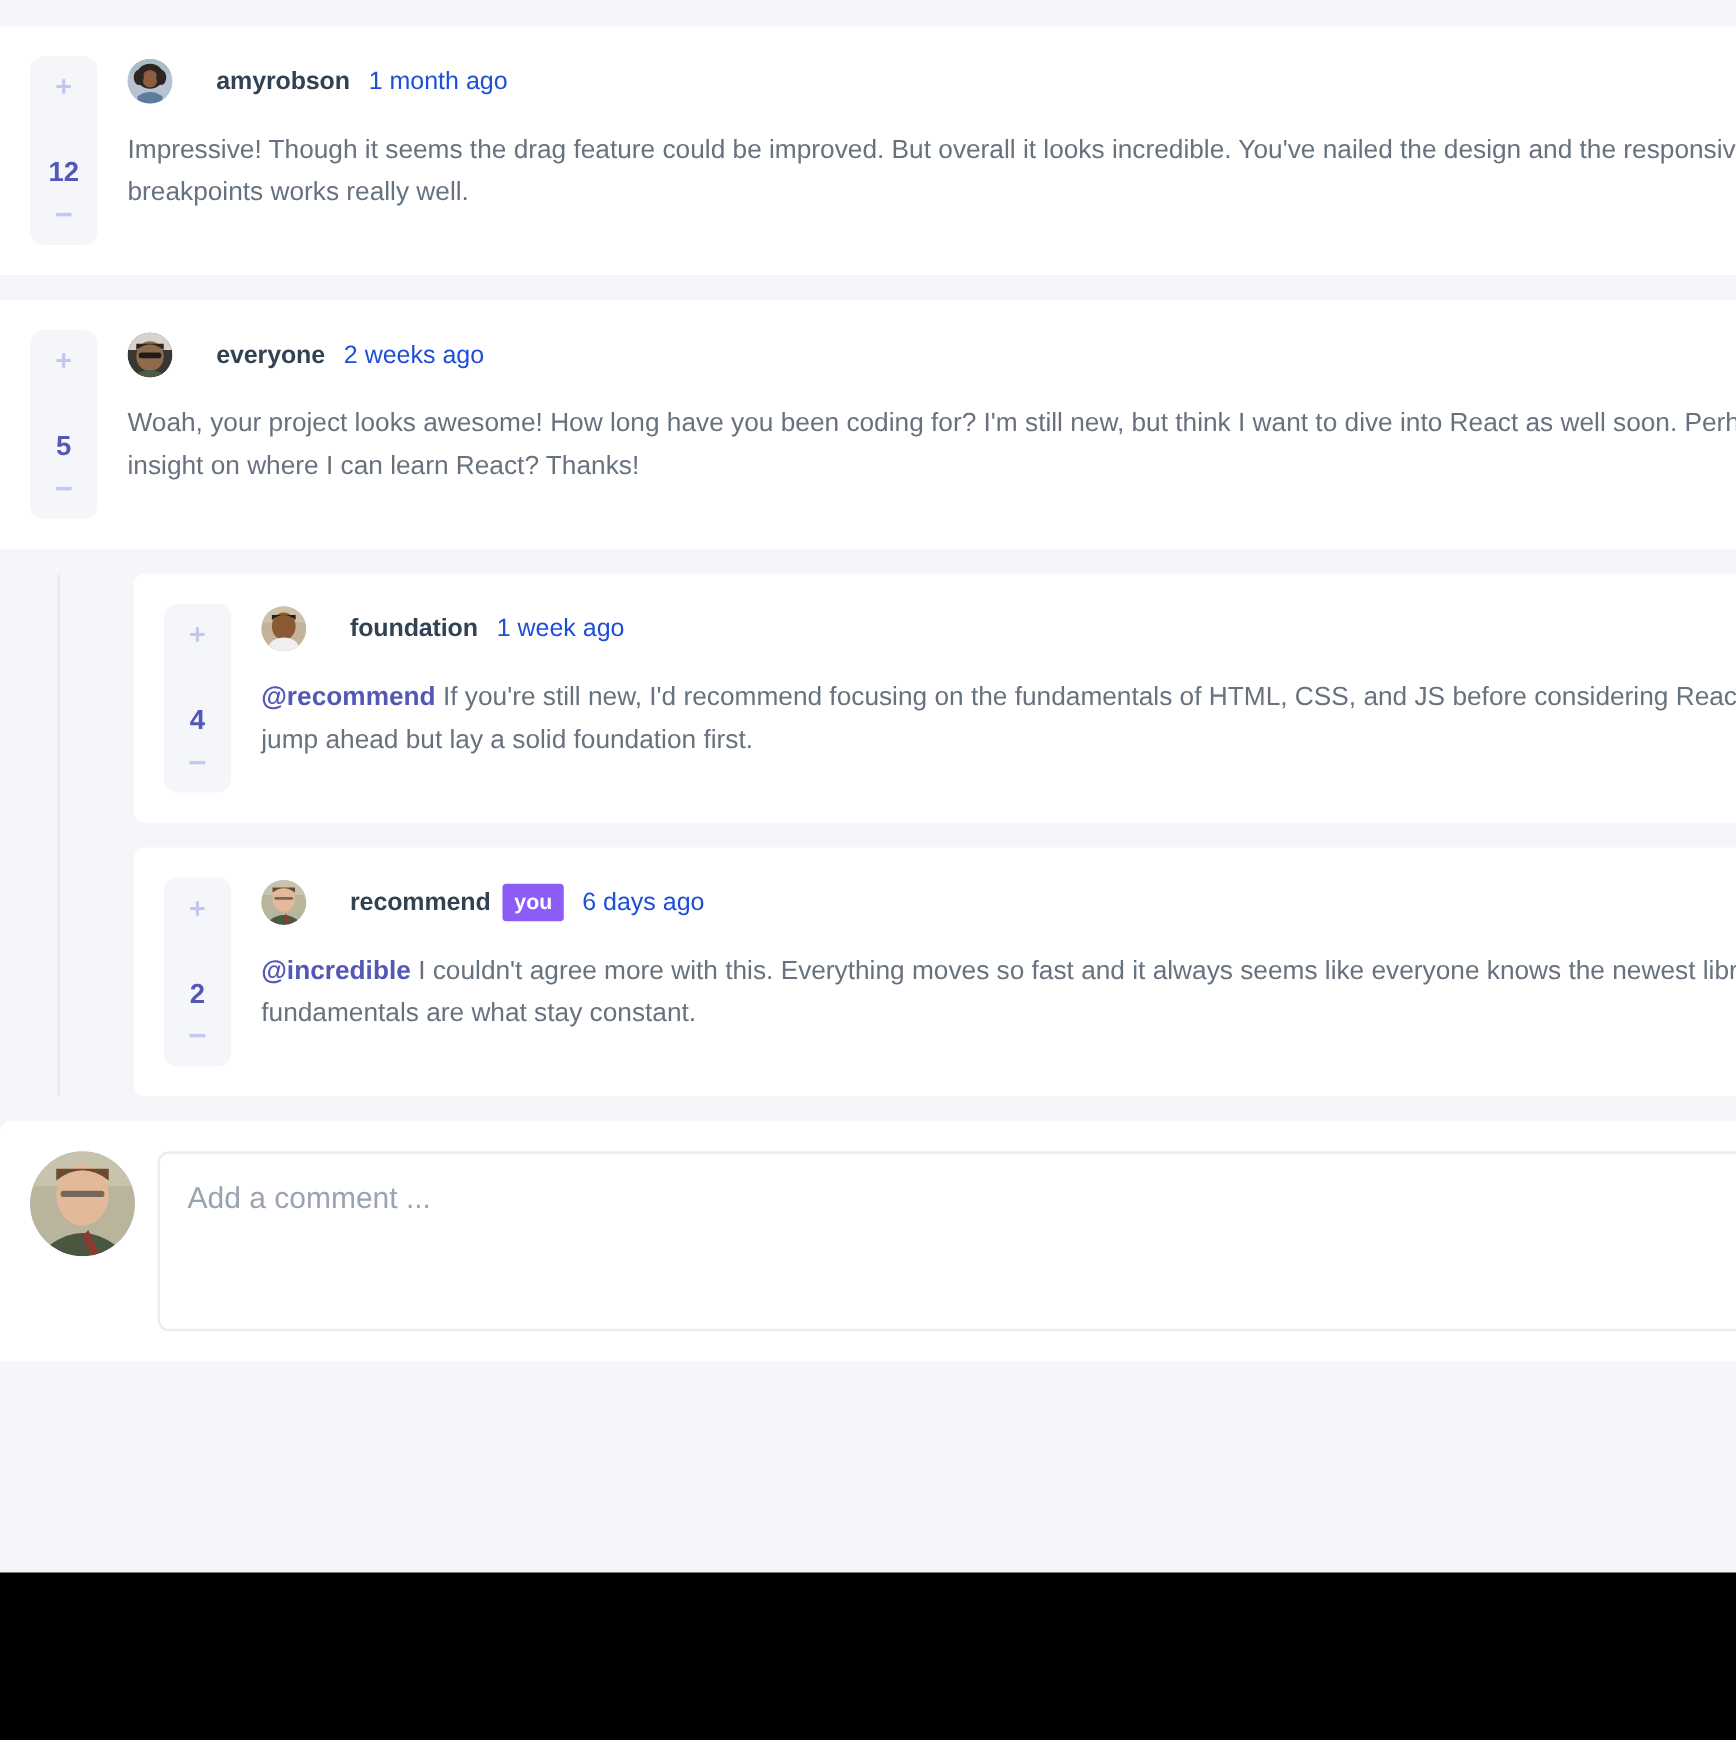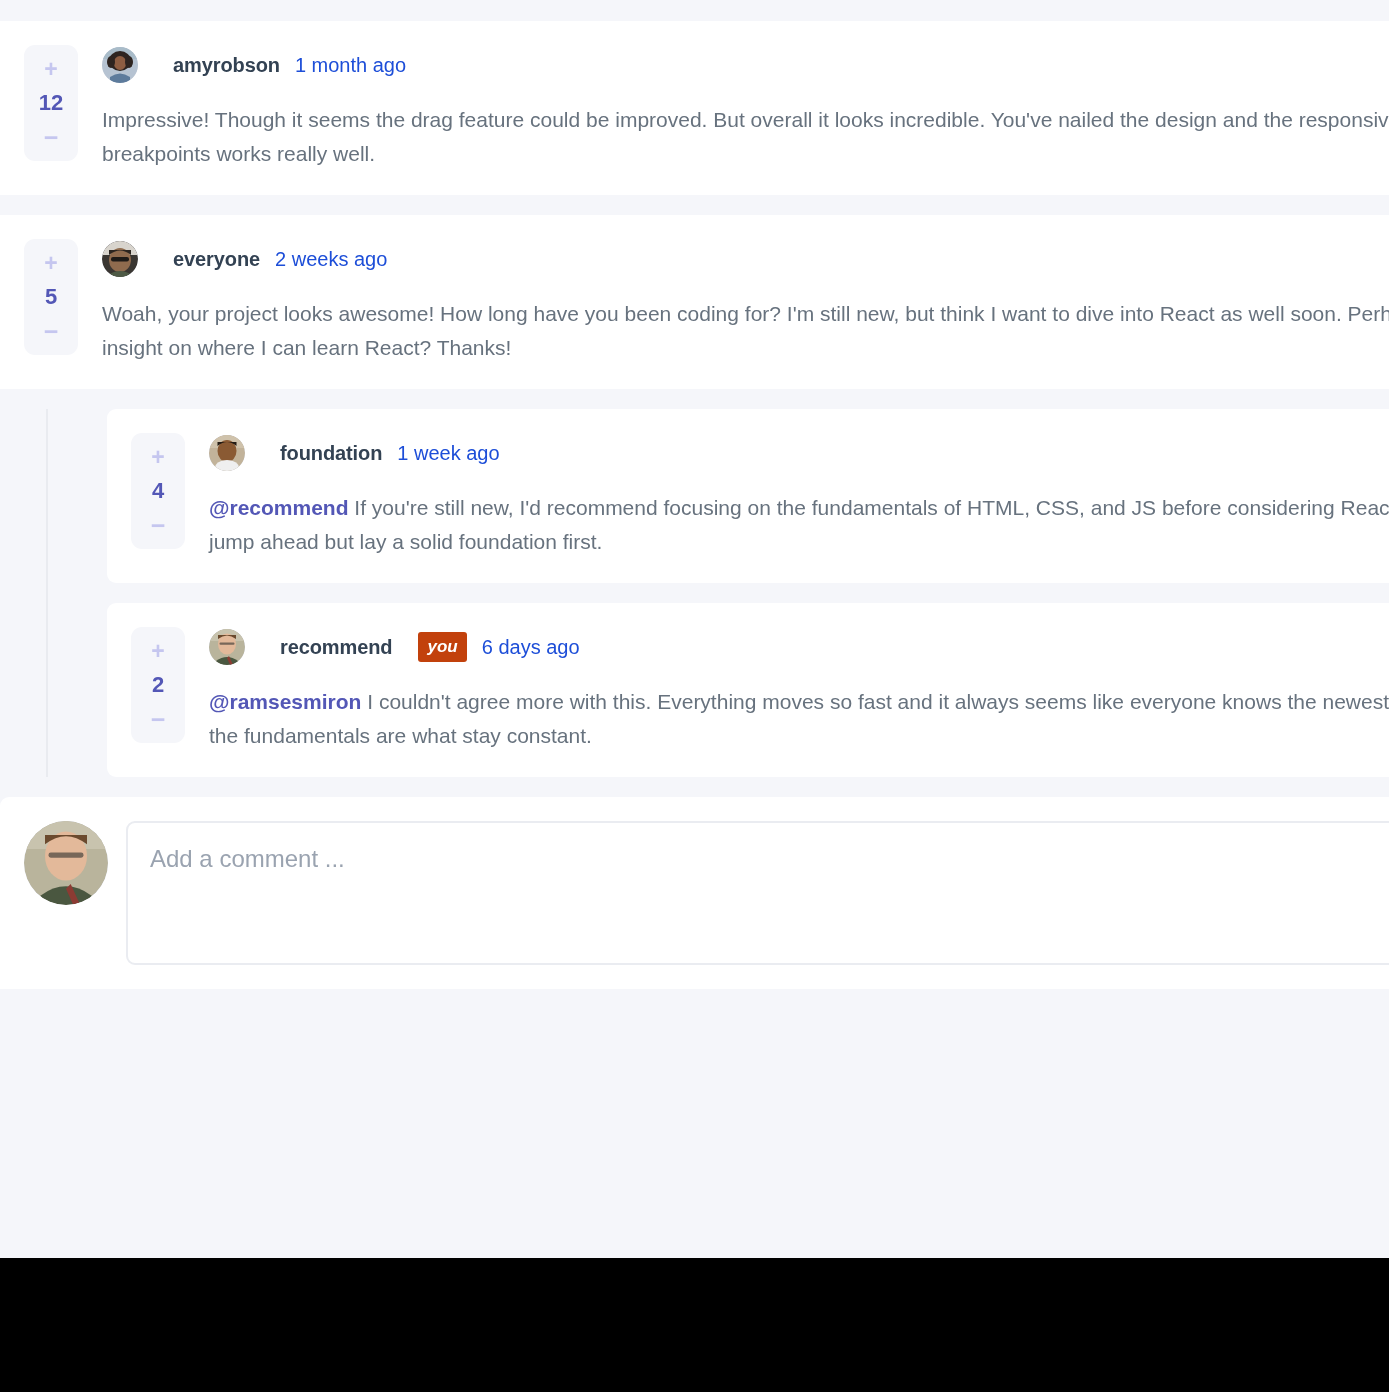--- a/index.html
+++ b/index.html
@@ -78,20 +78,21 @@
     background: none;
     border: 0;
     font-family: "Liberation Sans", sans-serif;
   }
   .vote-btn.minus { font-size: 25px; }
   .vote-score {
     color: #5357b6;
     font-size: 22px;
     font-weight: 700;
     line-height: 1;
+    margin-top: 35px;
   }
 
   
   .body { flex: 1 1 auto; min-width: 0; padding-top: 2px; }
 
   .head {
     display: flex;
     align-items: center;
     gap: 0;
     margin-bottom: 20px;
@@ -110,29 +111,28 @@
   .avatar svg { display: block; width: 100%; height: 100%; }
 
   .uname {
     font-size: 20px;
     font-weight: 700;
     color: #334253;
     margin-left: 35px;
     letter-spacing: -0.1px;
   }
   .badge {
-    margin-left: 26px;
-    background: #c2410c;
+    margin-left: 10px;
+    background: #8b5cf6;
     color: #ffffff;
     font-size: 17px;
     font-weight: 700;
     line-height: 1;
     padding: 6px 9px 7px;
     border-radius: 3px;
-    font-style: italic;
   }
   .stamp {
     font-size: 20px;
     color: #1d4ed8;
     margin-left: 15px;
   }
 
   .text {
     font-size: 21px;
     line-height: 1.62;
@@ -328,21 +328,21 @@
                     <rect x="10.5" y="13.5" width="15" height="2.2" rx="1" fill="#3e3a36" opacity="0.65"></rect>
                     <path d="M7 32 q11 -8 22 0 v6 H7Z" fill="#4a5740"></path>
                     <path d="M20 27 l5 11 h-3 l-4 -9Z" fill="#8c3b33"></path>
                   </g>
                 </svg>
             </span>
             <span class="uname">recommend</span>
             <span class="badge">you</span>
             <span class="stamp">6 days ago</span>
           </div>
-          <p class="text"><span class="mention">@ramsesmiron</span><span> I couldn't agree more with this. Everything moves so fast and it always seems like everyone knows the newest library/framework. But the fundamentals are what stay constant.</span></p>
+          <p class="text"><span class="mention">@incredible</span><span> I couldn't agree more with this. Everything moves so fast and it always seems like everyone knows the newest library/framework. But the fundamentals are what stay constant.</span></p>
         </div>
       </div>
     </div>
 
     <div class="addbox">
       <span class="add-avatar">
         <svg viewBox="0 0 36 36">
             <defs>
               <clipPath id="ca5">
                 <circle cx="18" cy="18" r="18"></circle>

